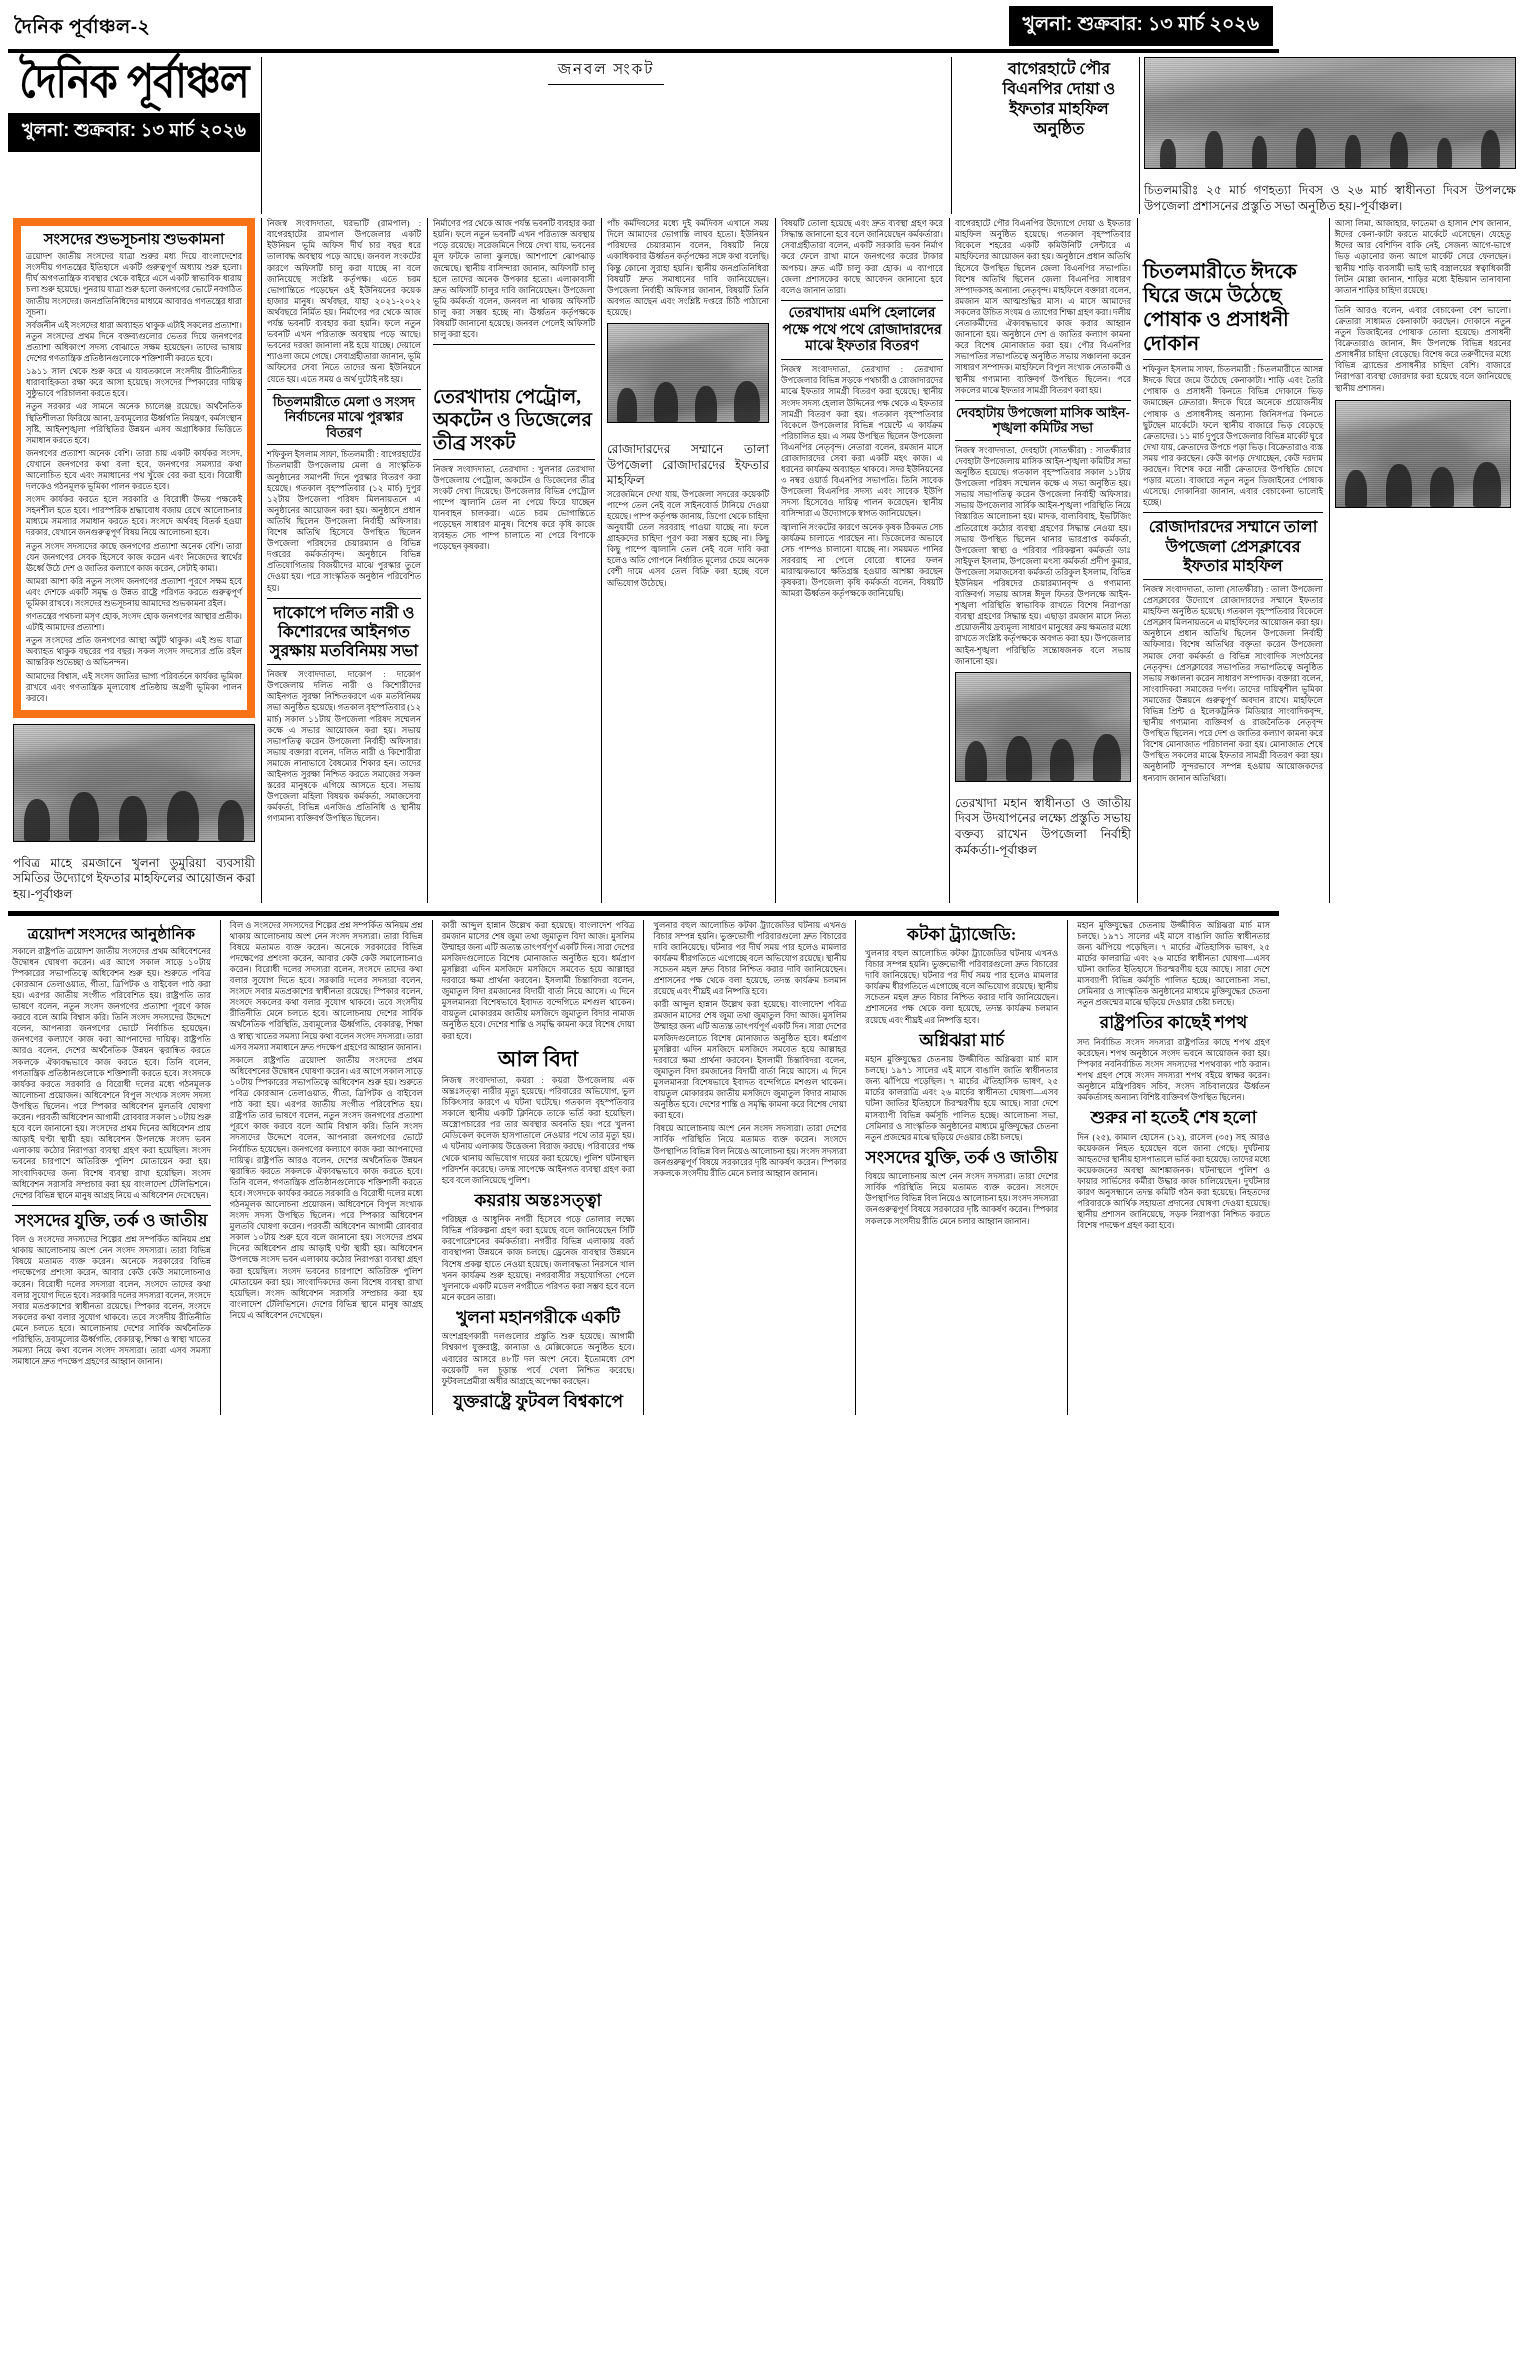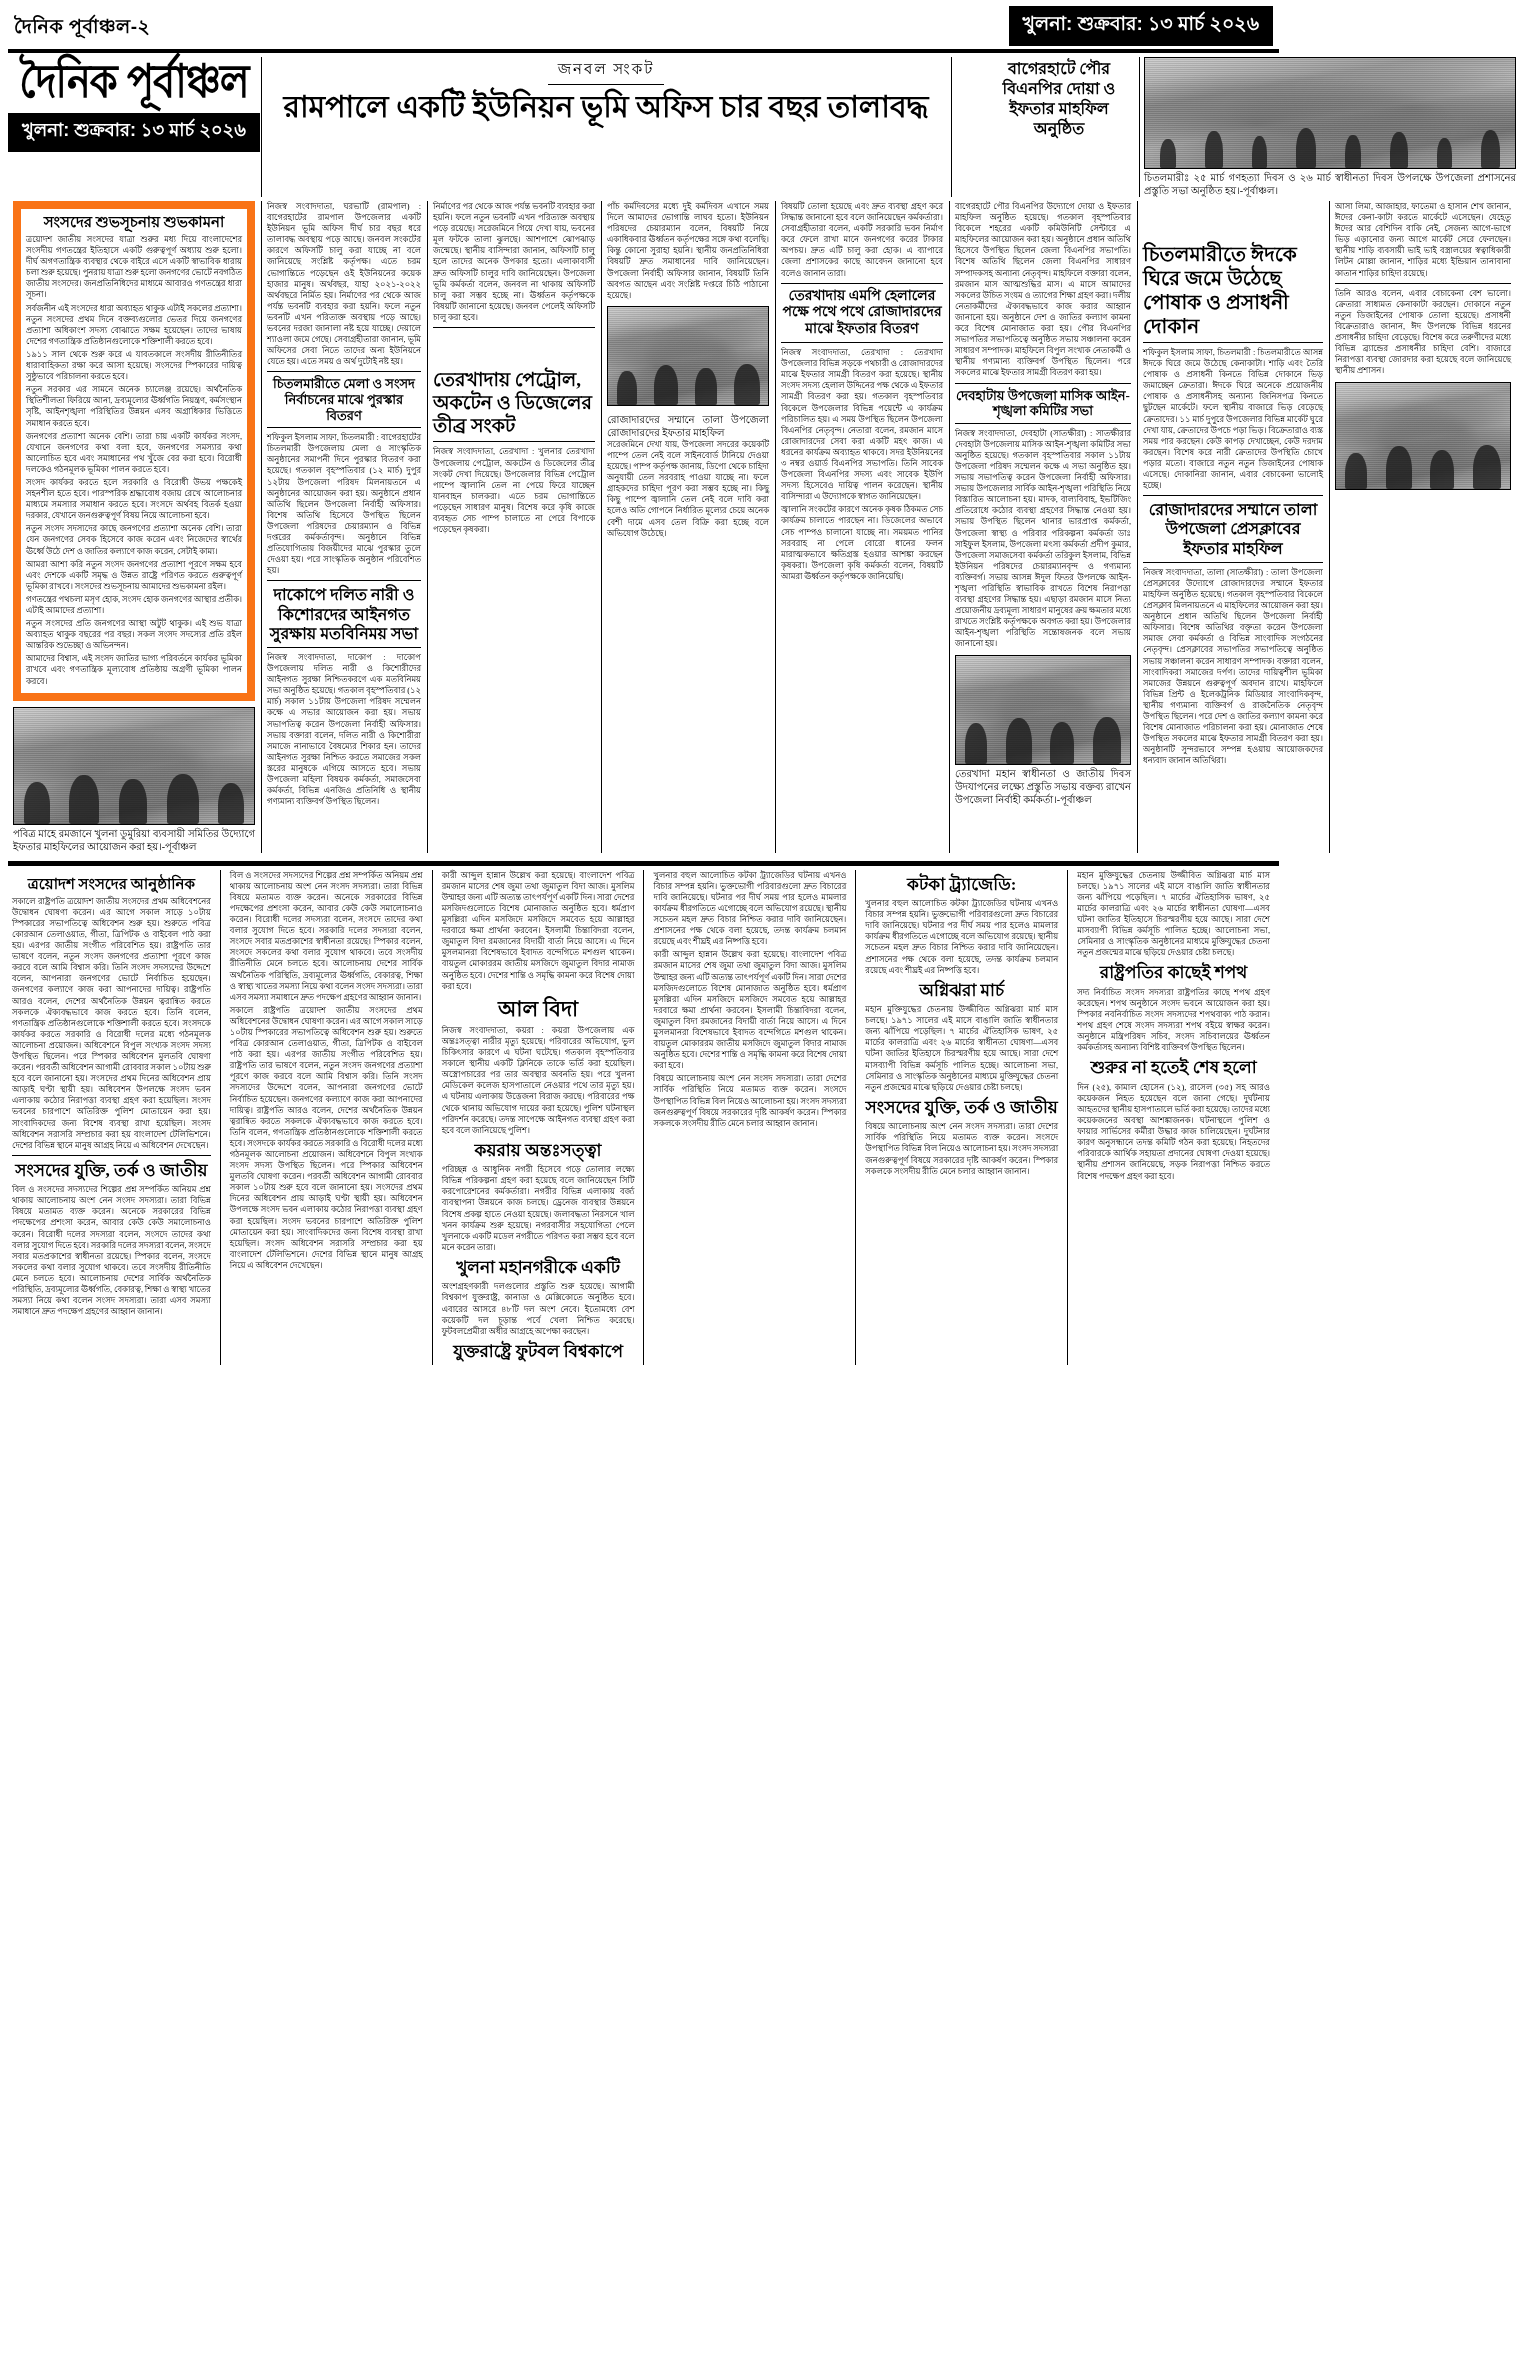--- a/index.html
+++ b/index.html
@@ -88,21 +88,21 @@
   }
   .photo::after{
     content:""; position:absolute; inset:0;
     background:
       repeating-linear-gradient(0deg, rgba(0,0,0,.10) 0 1px, rgba(255,255,255,.06) 1px 2px),
       radial-gradient(ellipse at 30% 60%, rgba(0,0,0,.35), transparent 55%),
       radial-gradient(ellipse at 72% 45%, rgba(0,0,0,.30), transparent 50%);
   }
   .photo .figs{position:absolute;bottom:0;left:0;right:0;height:58%;z-index:2;display:flex;align-items:flex-end;justify-content:space-around;}
   .photo .figs i{display:block;background:rgba(25,25,25,.78);border-radius:46% 46% 8% 8%/55% 55% 6% 6%;}
-  .cap { font-size: 10px; line-height: 1.3; text-align: justify; padding-top: 2px; }
+  .cap { font-size: 12px; line-height: 1.3; text-align: justify; padding-top: 14px; }
   .hr-s { border-top: 1px solid #000; margin: 4px 0; }
 
   .sec-banner {
     display:flex; align-items:center; gap:10px; margin: 8px 0 6px 0;
   }
   .sec-banner .ln { flex:1; border-top: 3px double #000; }
   .sec-banner .tx {
     font-weight: bold; font-size: 18px; letter-spacing: 1px; white-space: nowrap;
     font-family: "Liberation Sans","DejaVu Sans",sans-serif;
   }
@@ -138,21 +138,20 @@
   <div class="masthead-row">
 
     <div class="logo-cell">
       <div class="logo-title">দৈনিক পূর্বাঞ্চল</div>
       <div class="logo-date">খুলনা: শুক্রবার: ১৩ মার্চ ২০২৬</div>
     </div>
     <div class="vr"></div>
 
     <div style="padding:0 6px;">
       <div class="kicker-wrap"><div class="kicker">জনবল সংকট</div></div>
-      <div class="main-head">রামপালে একটি ইউনিয়ন ভূমি অফিস চার বছর তালাবদ্ধ</div>
     </div>
     <div class="vr"></div>
 
     <div style="padding:0 5px;">
       <div class="col-head">বাগেরহাটে পৌর বিএনপির দোয়া ও ইফতার মাহফিল অনুষ্ঠিত</div>
     </div>
     <div class="vr"></div>
 
     <div style="padding:0 4px;">
       <div class="photo" style="height:112px;">

